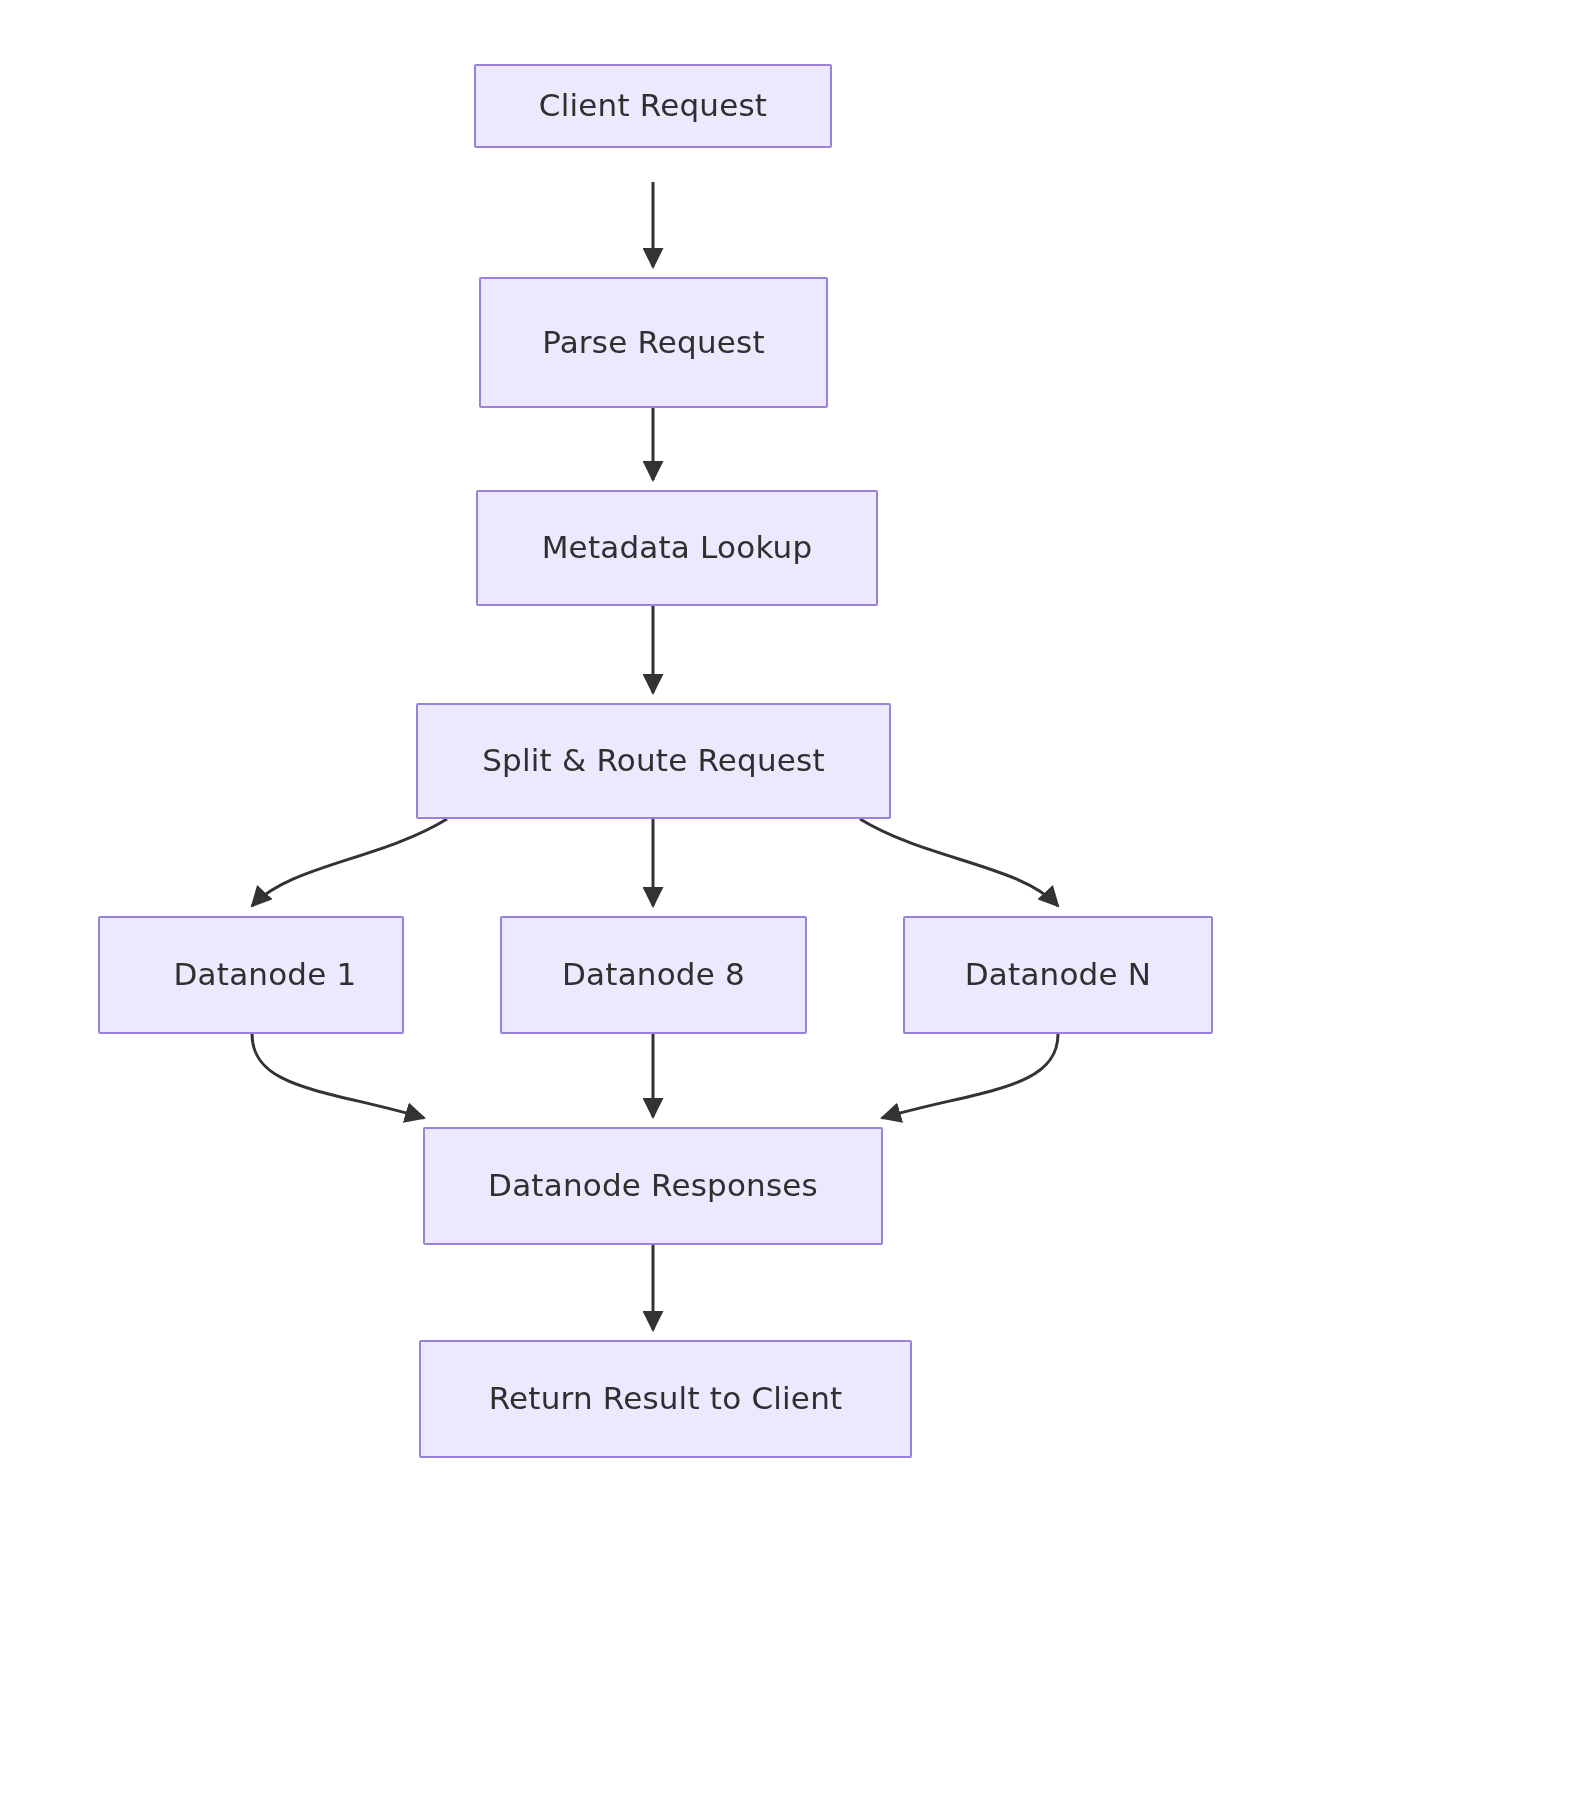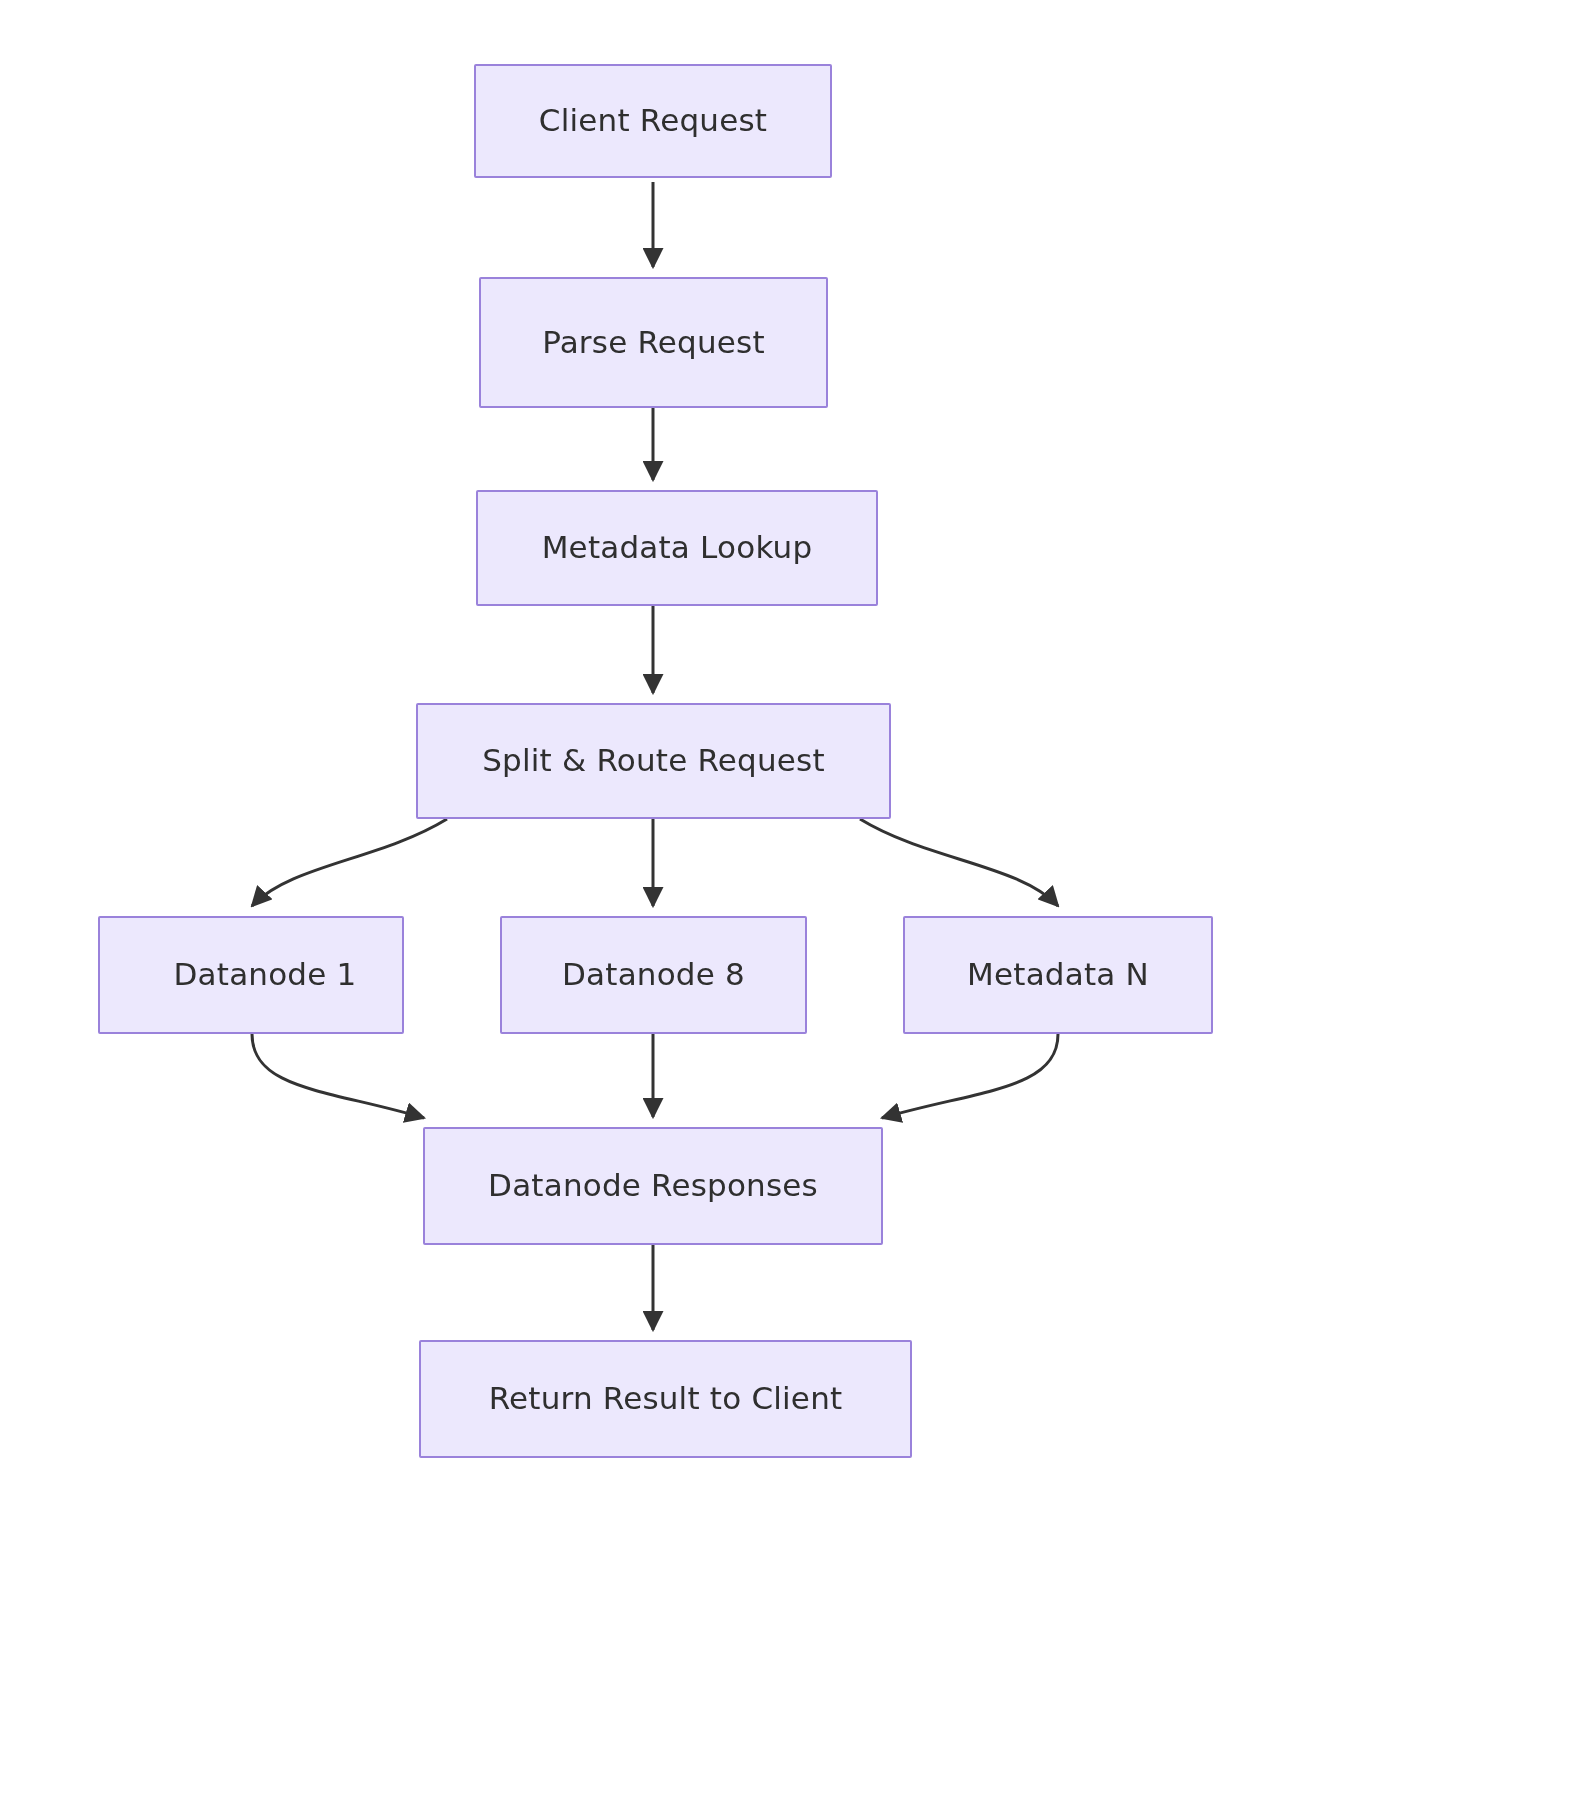--- a/index.html
+++ b/index.html
@@ -45,21 +45,21 @@
     font-size: 31px;
     font-weight: 400;
     line-height: 1.2;
     letter-spacing: 0.2px;
     text-align: center;
     white-space: nowrap;
     font-family: "DejaVu Sans", "Liberation Sans", sans-serif;
   }
 
   
-  #node-client-request   { left: 474px;  top: 64px;   width: 358px; height: 114px; }
+  #node-client-request   { left: 474px;  top: 64px;   width: 358px; height: 84px; }
   #node-parse-request    { left: 479px;  top: 277px;  width: 349px; height: 131px; }
   #node-metadata-lookup  { left: 476px;  top: 490px;  width: 402px; height: 116px; }
   #node-split-route      { left: 416px;  top: 703px;  width: 475px; height: 116px; }
   #node-datanode-1       { left: 98px;   top: 916px;  width: 306px; height: 118px; padding-left: 28px; }
   #node-datanode-2       { left: 500px;  top: 916px;  width: 307px; height: 118px; }
   #node-datanode-n       { left: 903px;  top: 916px;  width: 310px; height: 118px; }
   #node-aggregate        { left: 423px;  top: 1127px; width: 460px; height: 118px; }
   #node-return-result    { left: 397px;  top: 1340px; width: 493px; height: 118px; margin-left: 22px; }
 </style>
 </head>
@@ -113,21 +113,21 @@
 
   <div class="node" id="node-datanode-1">
     <span class="node-label">Datanode 1</span>
   </div>
 
   <div class="node" id="node-datanode-2">
     <span class="node-label">Datanode 8</span>
   </div>
 
   <div class="node" id="node-datanode-n">
-    <span class="node-label">Metadata N</span>
+    <span class="node-label">Datanode N</span>
   </div>
 
   <div class="node" id="node-aggregate">
     <span class="node-label">Datanode Responses</span>
   </div>
 
   <div class="node" id="node-return-result">
     <span class="node-label">Return Result to Client</span>
   </div>
 

